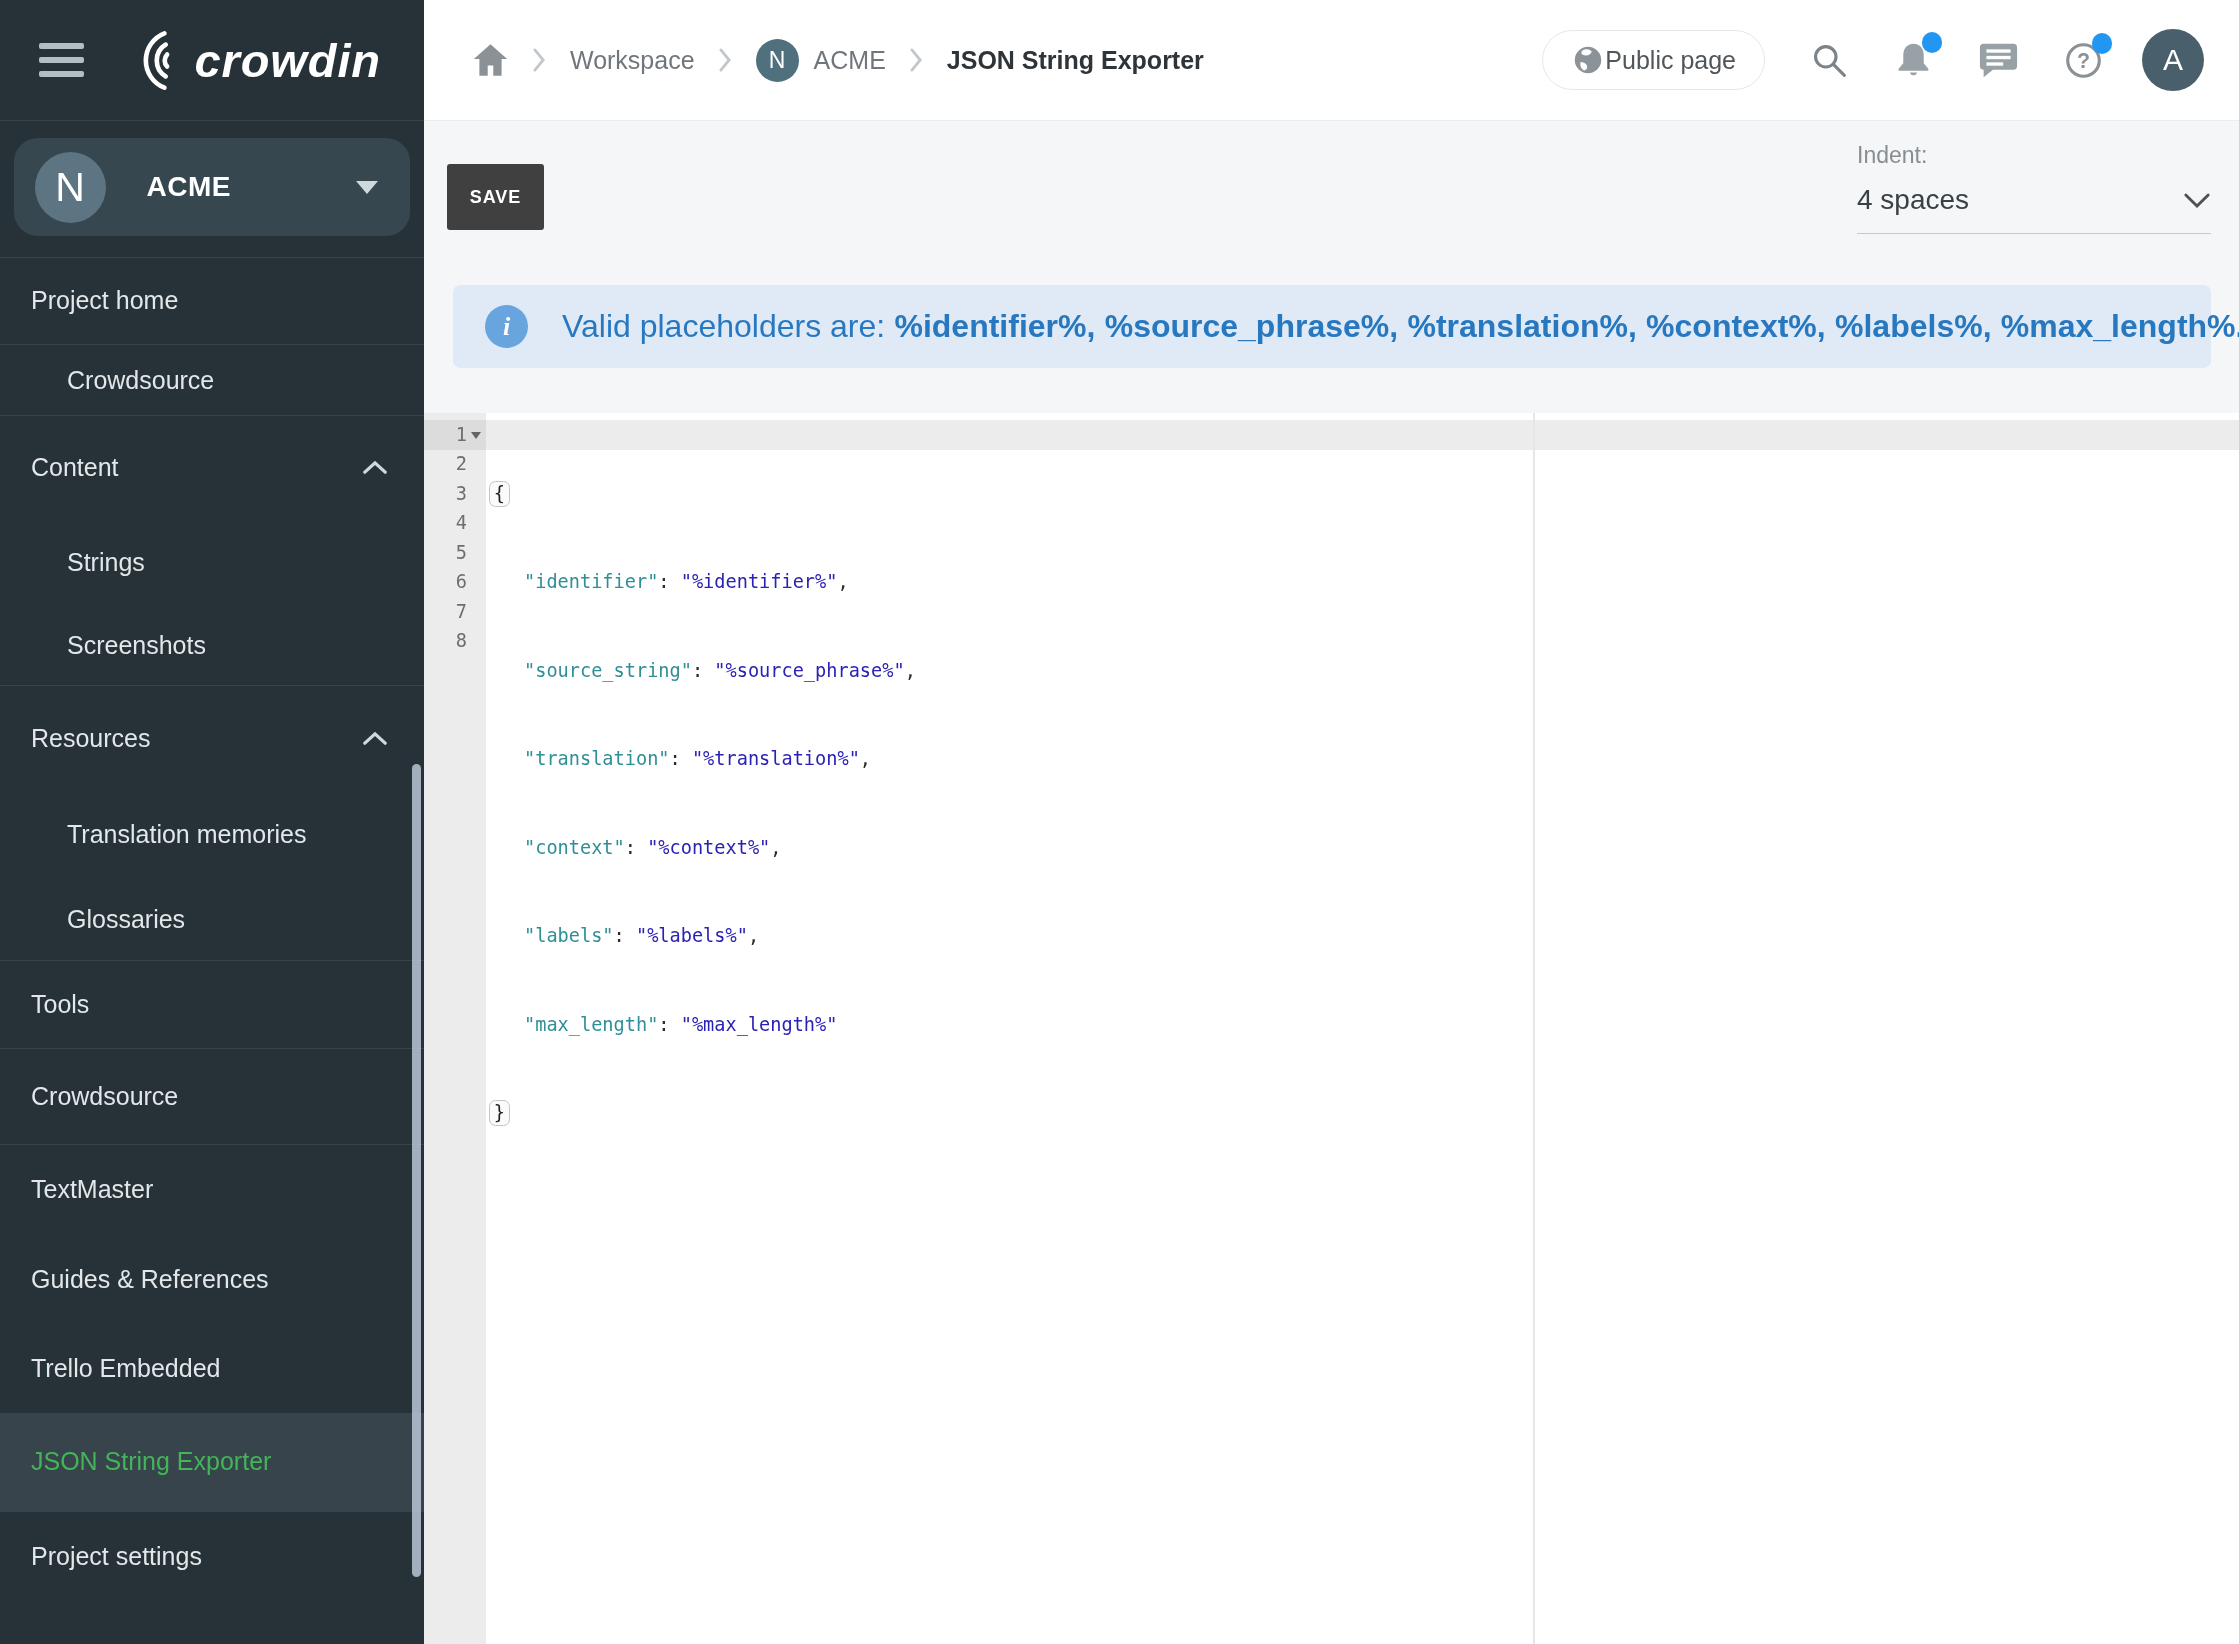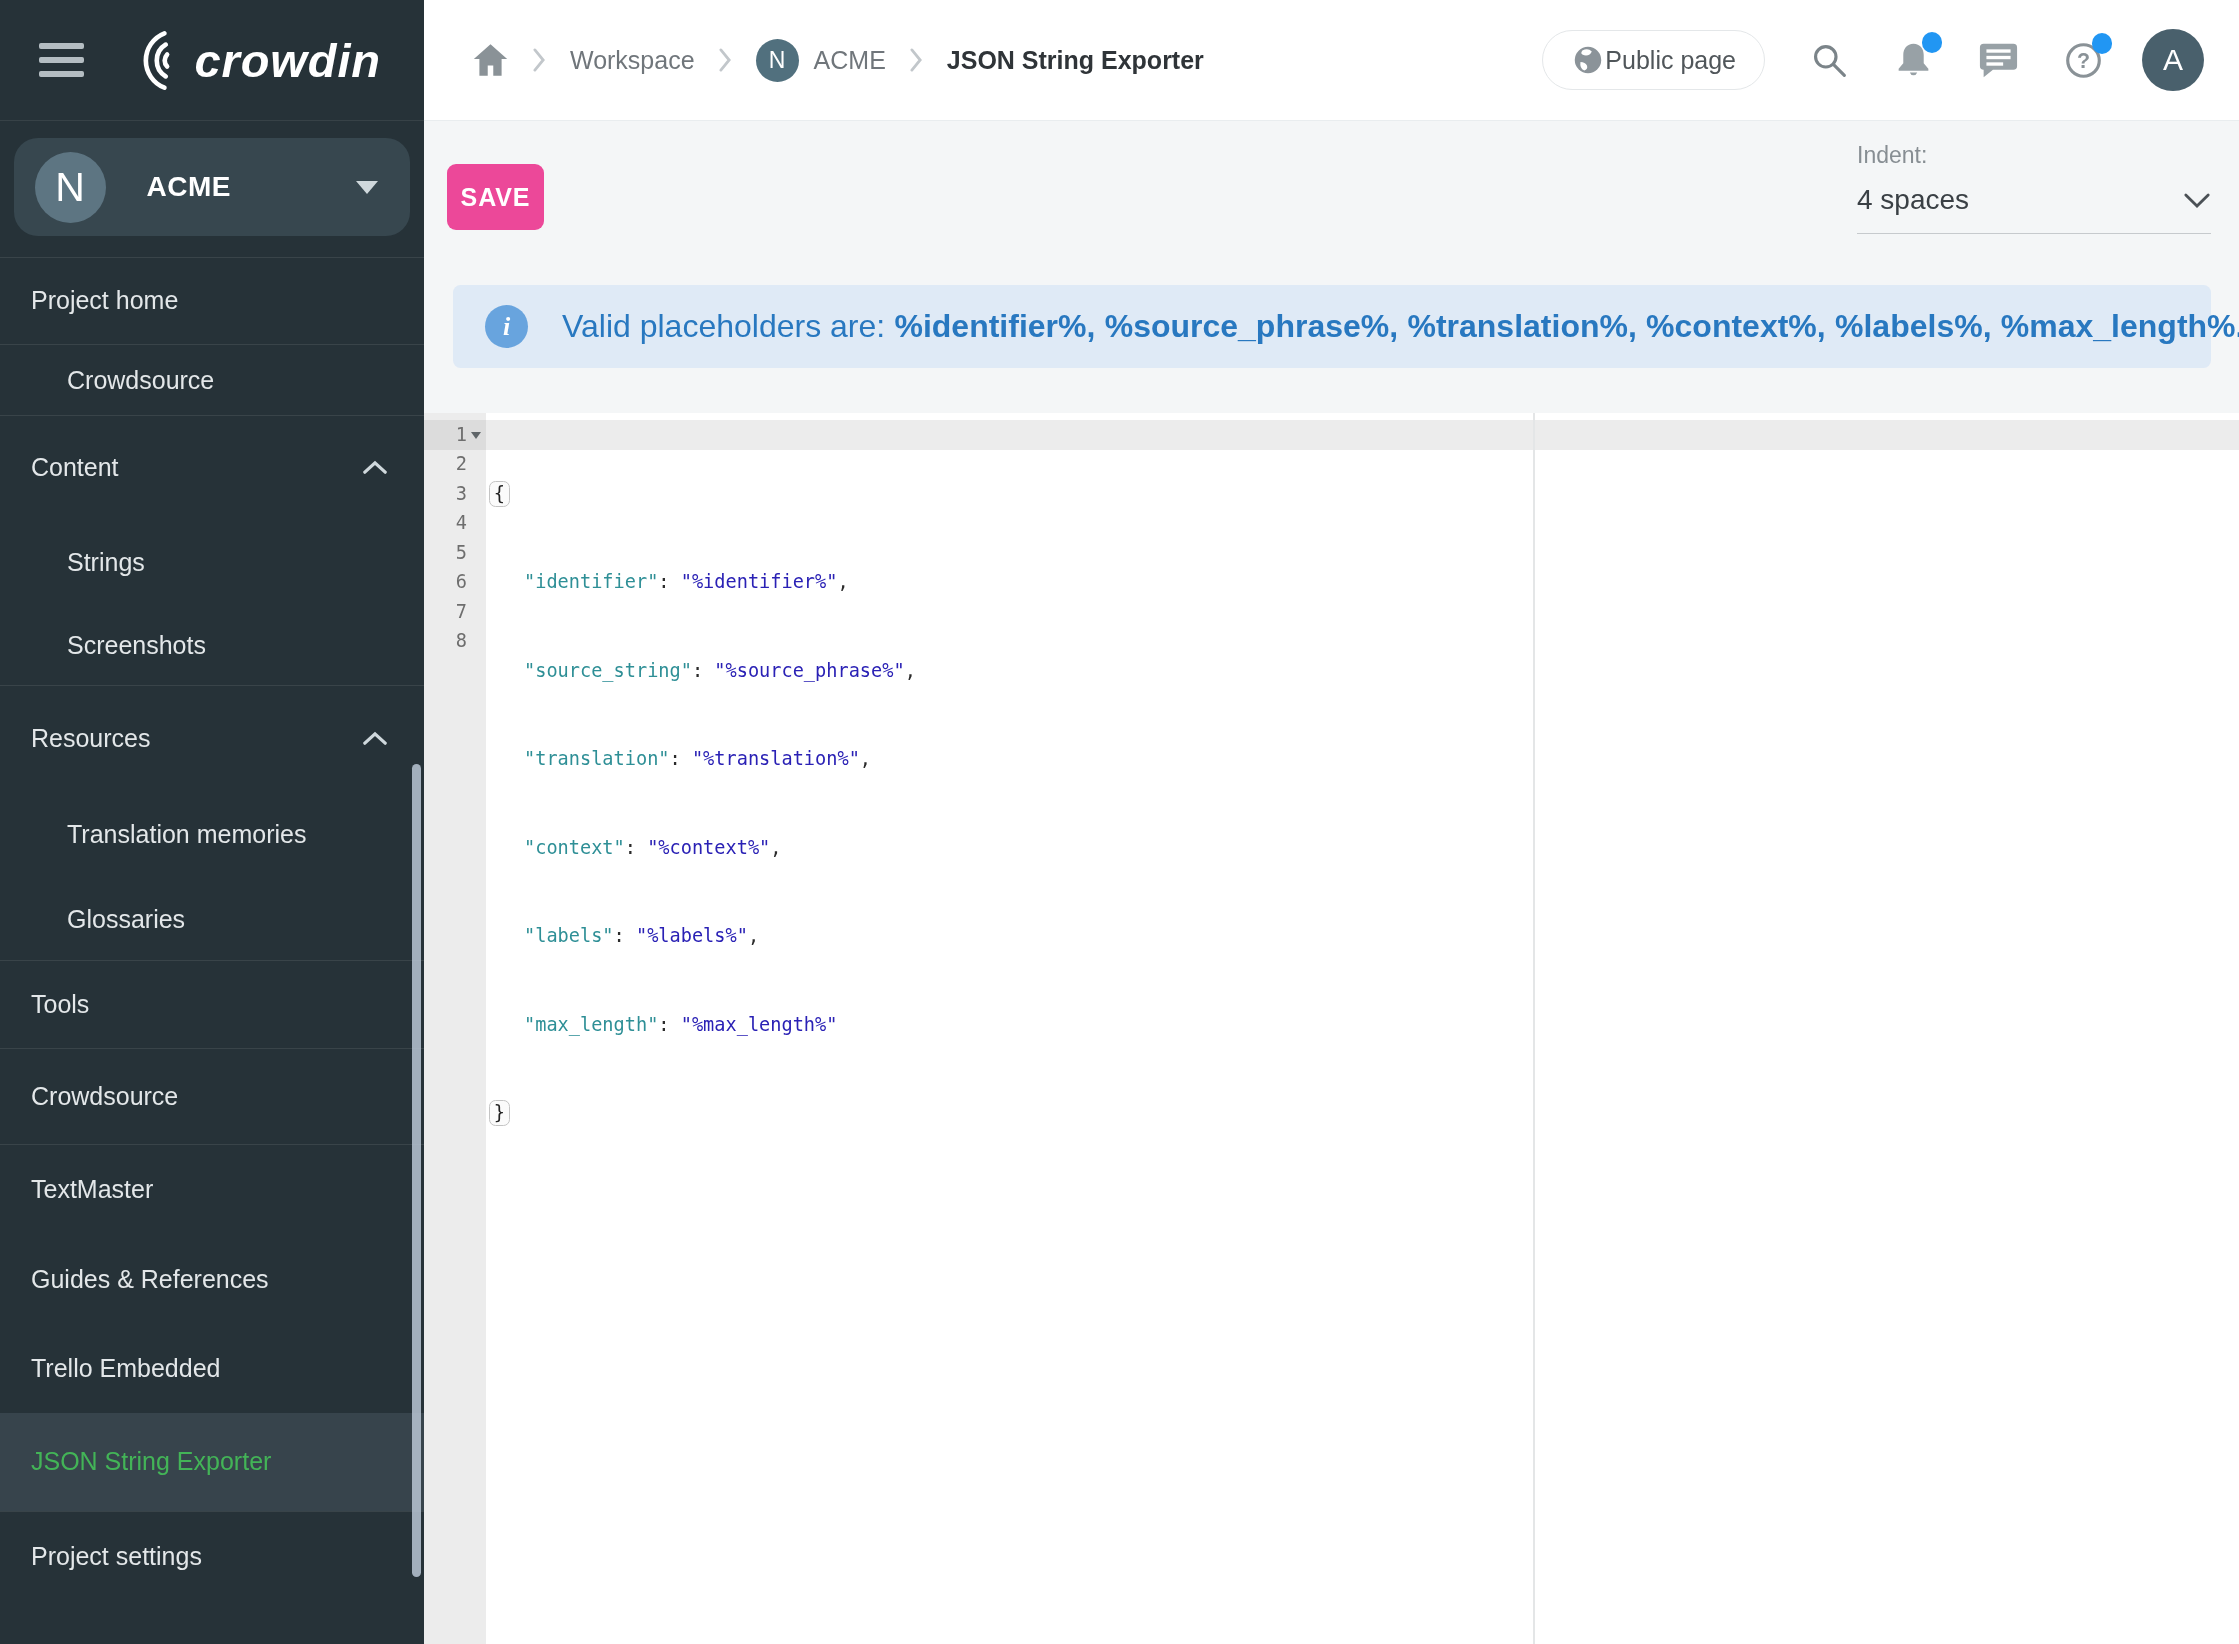--- a/index.html
+++ b/index.html
@@ -34,21 +34,21 @@
   .crumb-link { font-size:25px; color:#70767b; cursor:pointer; }
   .crumb-avatar { width:43px; height:43px; border-radius:50%; background:#51707e; color:#fff; font-size:23px; display:flex; align-items:center; justify-content:center; margin-right:15px; }
   .crumb-current { font-size:25px; font-weight:700; color:#2f3438; }
   .top-actions { margin-left:auto; display:flex; align-items:center; }
   .pill { display:flex; align-items:center; border:1.9px solid #e4e7e9; border-radius:37px; height:60px; padding:0 28px; cursor:pointer; }
   .pill-label { font-size:25px; color:#50565a; font-weight:500; }
   .icon-btn { position:relative; margin-left:45px; cursor:pointer; display:flex; align-items:center; }
   .blue-dot { position:absolute; top:-7.5px; right:-9.3px; width:20.5px; height:20.5px; border-radius:50%; background:#2196f3; }
   .avatar-top { width:62px; height:62px; border-radius:50%; background:#49606c; color:#fff; font-size:30px; display:flex; align-items:center; justify-content:center; margin-left:39px; cursor:pointer; }
   
-  .save-btn { position:absolute; left:447px; top:164px; width:97px; height:66px; background:#ec4899; color:#fff; border:none; border-radius:9px; font-family:"Liberation Sans",sans-serif; font-size:25px; font-weight:600; letter-spacing:0.9px; cursor:pointer; }
+  .save-btn { position:absolute; left:447px; top:164px; width:97px; height:66px; background:#404040; color:#fff; border:none; border-radius:3px; font-family:"Liberation Sans",sans-serif; font-size:18px; font-weight:600; letter-spacing:0.9px; cursor:pointer; }
   .indent-box { position:absolute; left:1857px; top:142px; width:354px; }
   .indent-label { font-size:23px; color:#878e93; }
   .indent-select { display:flex; align-items:center; margin-top:15px; padding-bottom:17px; border-bottom:1.9px solid #c6cacd; cursor:pointer; }
   .indent-value { font-size:28px; color:#3a4045; }
   .indent-chev { margin-left:auto; }
   .banner { position:absolute; left:453px; top:285px; width:1758px; height:83px; background:#dfeaf6; border-radius:7.5px; display:flex; align-items:center; padding:0 32px; }
   .banner-icon { width:43px; height:43px; min-width:43px; border-radius:50%; background:#68a4de; color:#fff; font-size:26px; font-weight:700; display:flex; align-items:center; justify-content:center; font-family:"Liberation Serif",serif; font-style:italic; }
   .banner-text { margin-left:34px; font-size:32px; color:#2878c0; white-space:nowrap;text-align:center; }
   .banner-text b { margin-left:9.3px; font-weight:700; }
   

